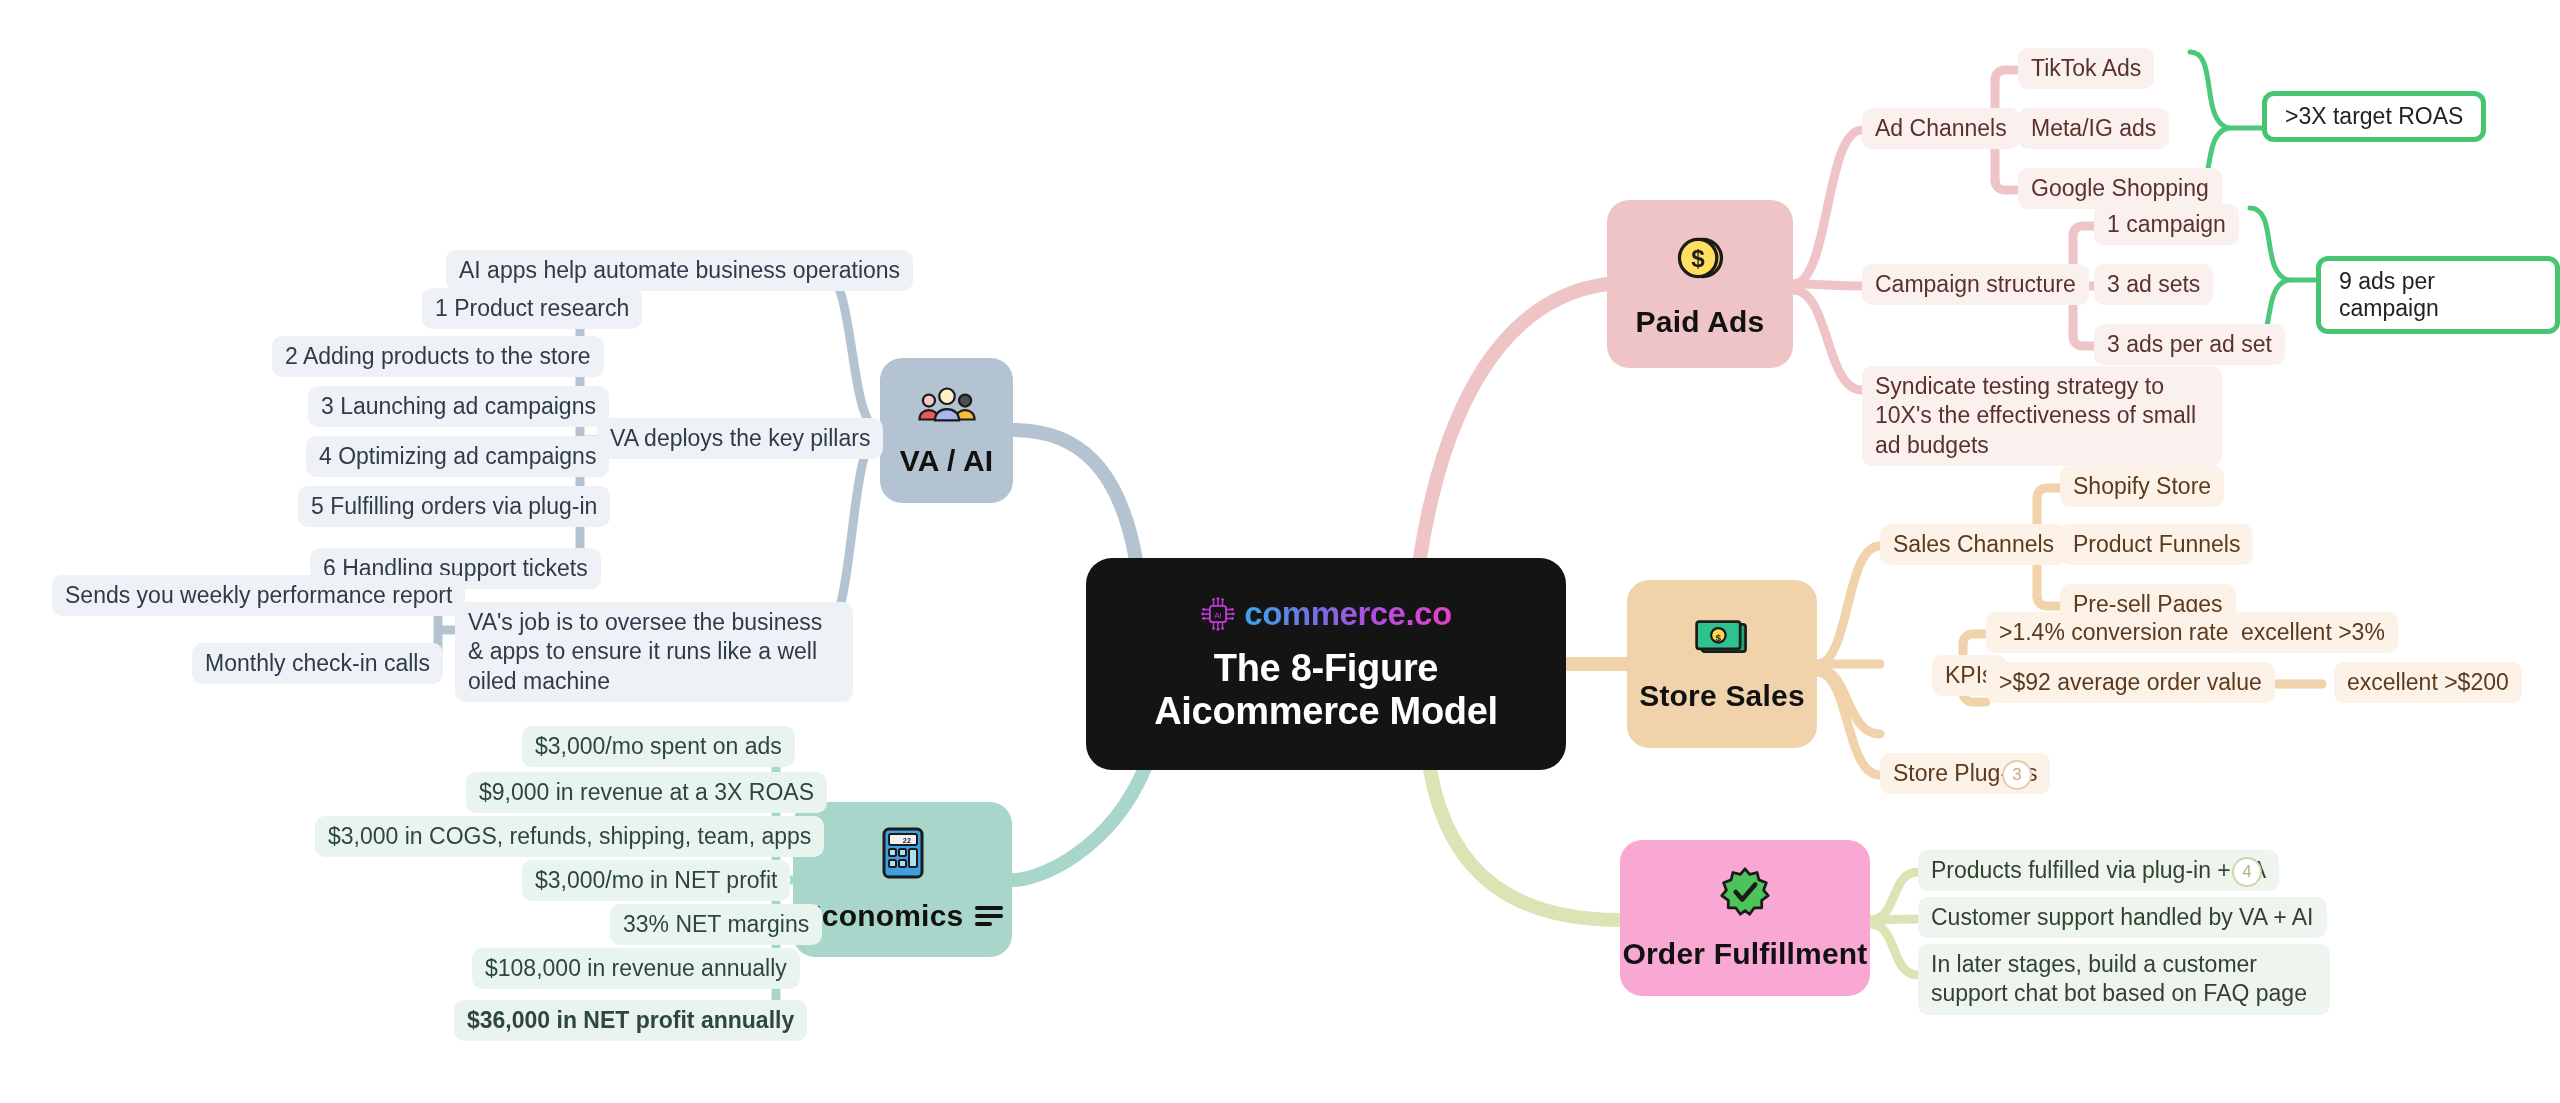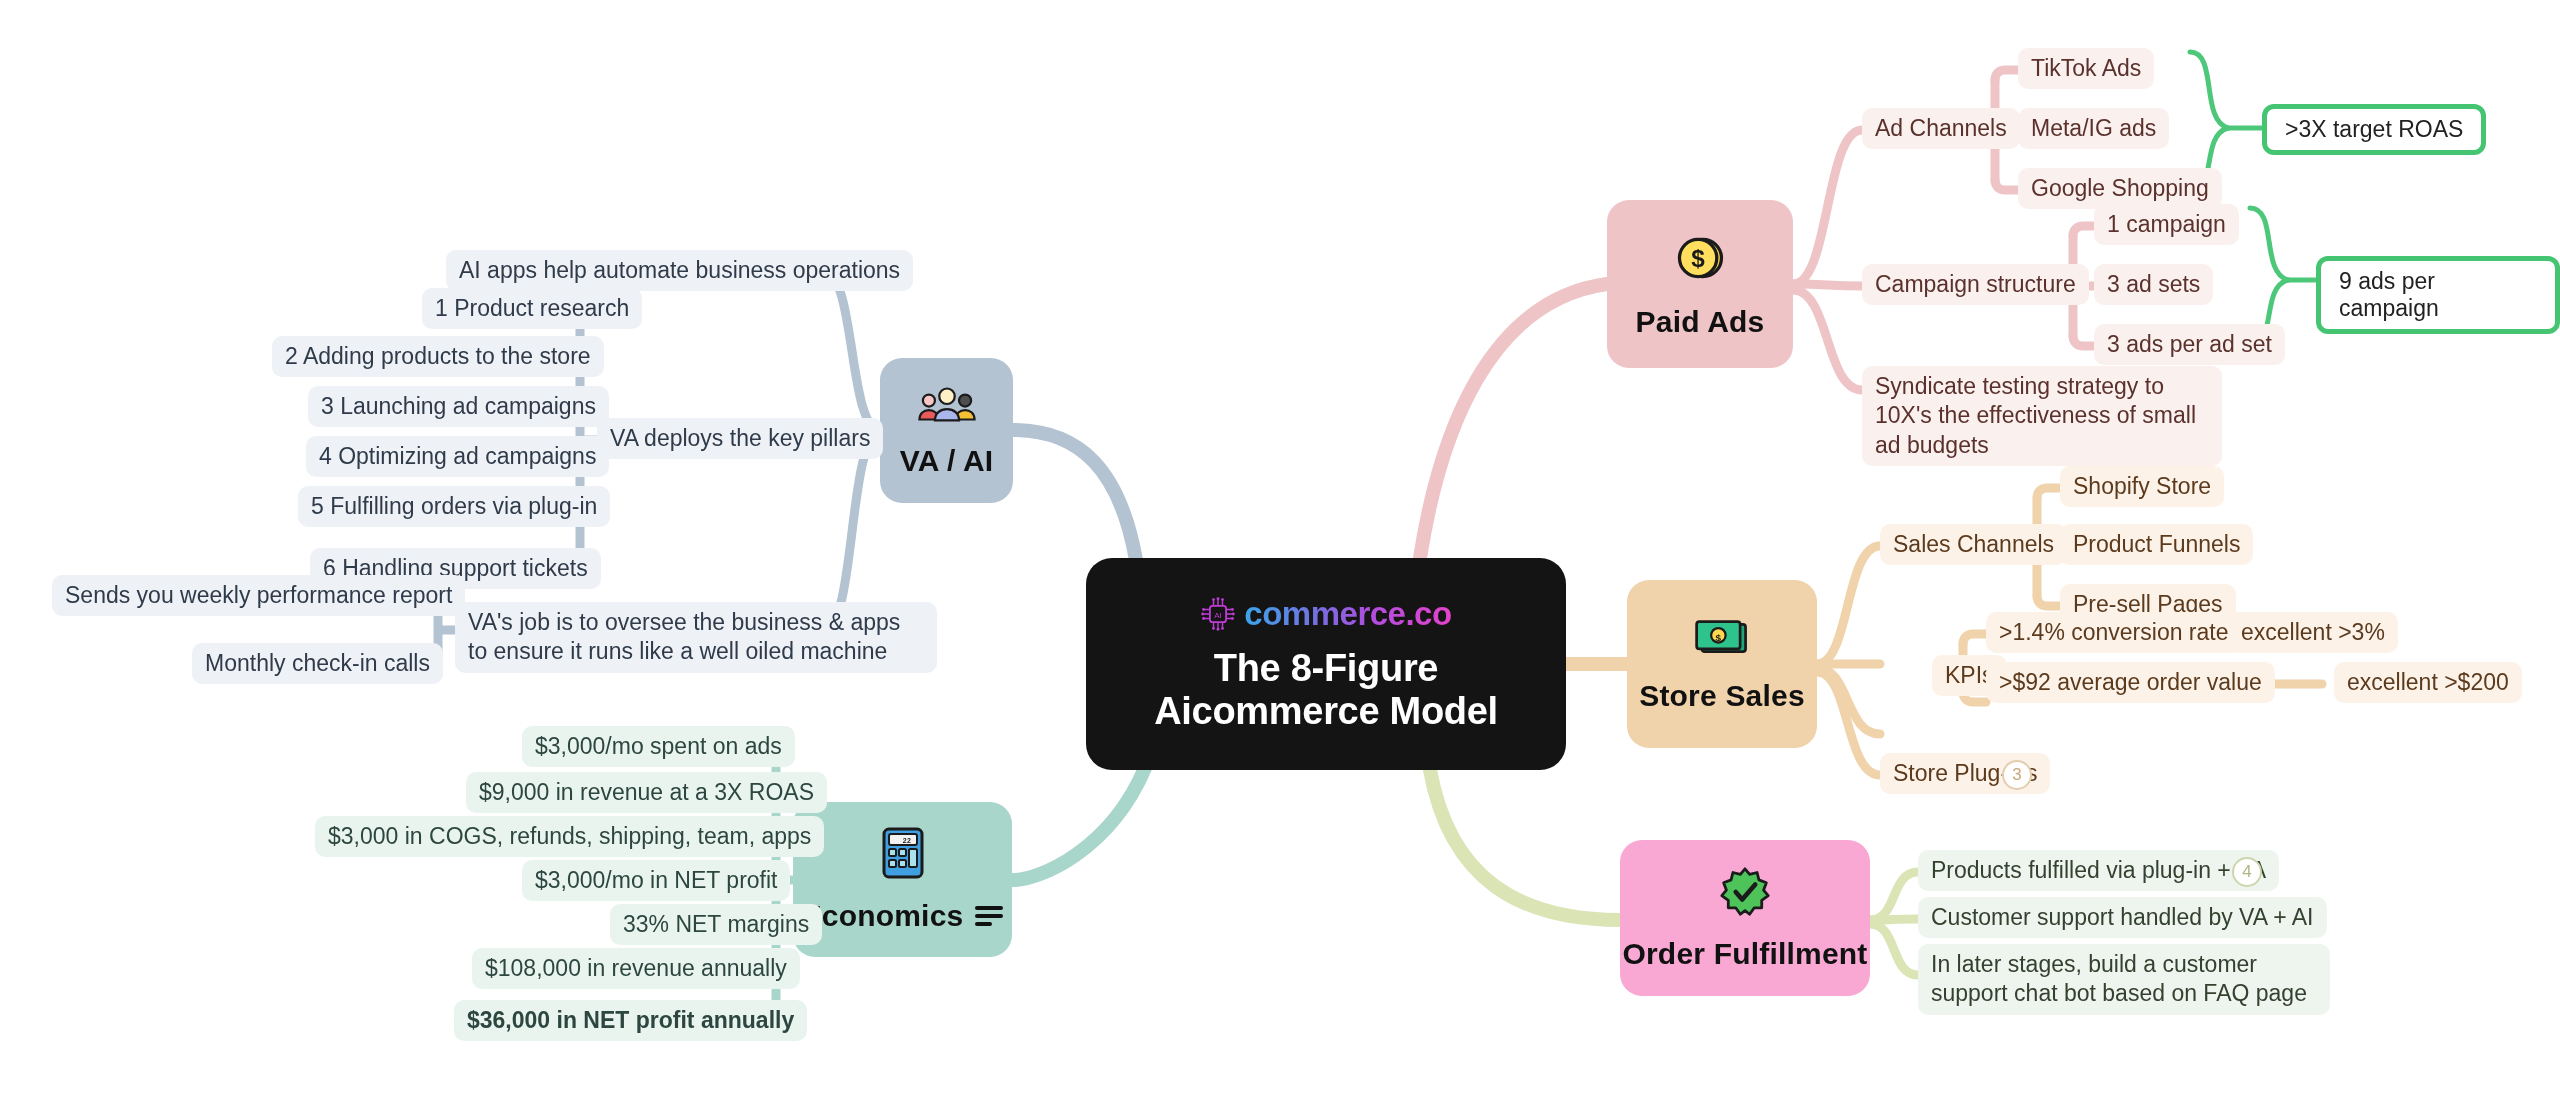--- a/index.html
+++ b/index.html
@@ -266,21 +266,21 @@
   </div>
   <div class="node c-pink" style="left:2018px; top:48px;">
     <span>TikTok Ads</span>
   </div>
   <div class="node c-pink" style="left:2018px; top:108px;">
     <span>Meta/IG ads</span>
   </div>
   <div class="node c-pink" style="left:2018px; top:168px;">
     <span>Google Shopping</span>
   </div>
-  <div class="hl" style="position:absolute; left:2262px; top:104px;">
+  <div class="hl" style="position:absolute; left:2262px; top:91px;">
     <span>&gt;3X target ROAS</span>
   </div>
 
   <div class="node c-pink" style="left:1862px; top:264px;">
     <span>Campaign structure</span>
   </div>
   <div class="node c-pink" style="left:2094px; top:204px;">
     <span>1 campaign</span>
   </div>
   <div class="node c-pink" style="left:2094px; top:264px;">
@@ -403,21 +403,21 @@
   <div class="node c-blue" style="left:306px; top:436px;">
     <span>4 Optimizing ad campaigns</span>
   </div>
   <div class="node c-blue" style="left:298px; top:486px;">
     <span>5 Fulfilling orders via plug-in</span>
   </div>
   <div class="node c-blue" style="left:310px; top:548px;">
     <span>6 Handling support tickets</span>
   </div>
 
-  <div class="node c-blue wrap" style="left:455px; top:602px; width:482px;">
+  <div class="node c-blue wrap" style="left:455px; top:602px; width:398px;">
     <span>VA's job is to oversee the business &amp; apps to ensure it runs like a well oiled machine</span>
   </div>
   <div class="node c-blue" style="left:52px; top:575px;">
     <span>Sends you weekly performance report</span>
   </div>
   <div class="node c-blue" style="left:192px; top:643px;">
     <span>Monthly check-in calls</span>
   </div>
 
   <div class="root-node root-mint" style="left:793px; top:802px; width:219px; height:155px;">

